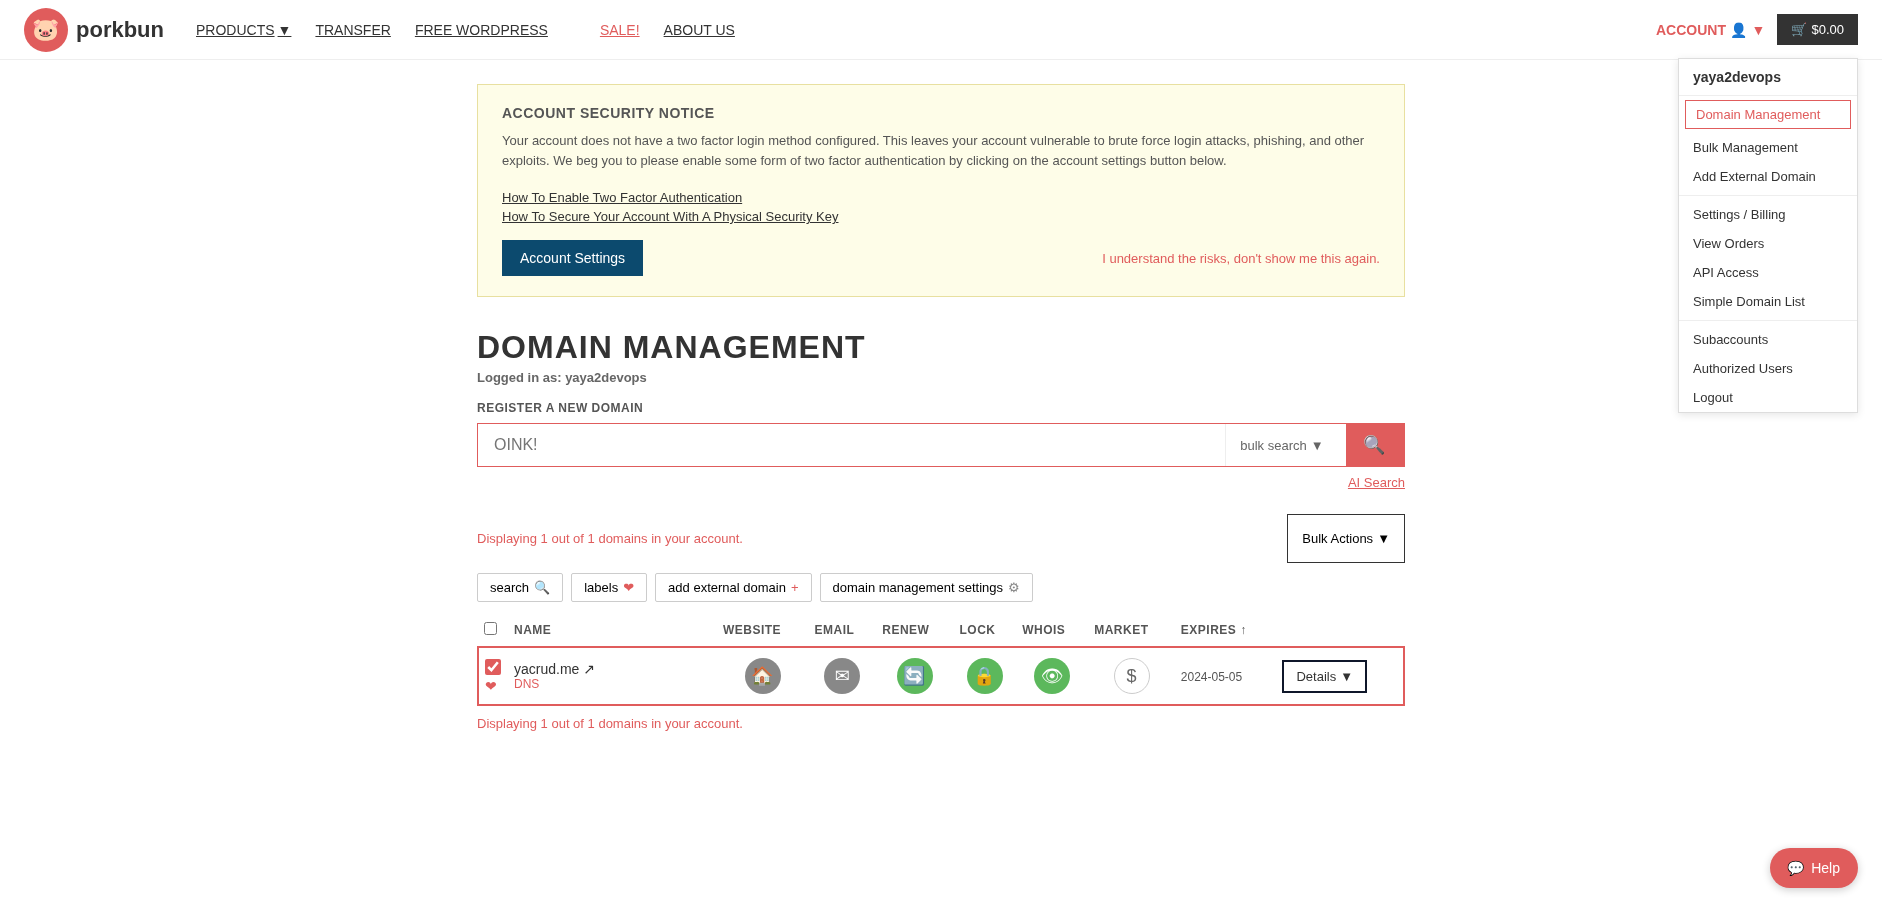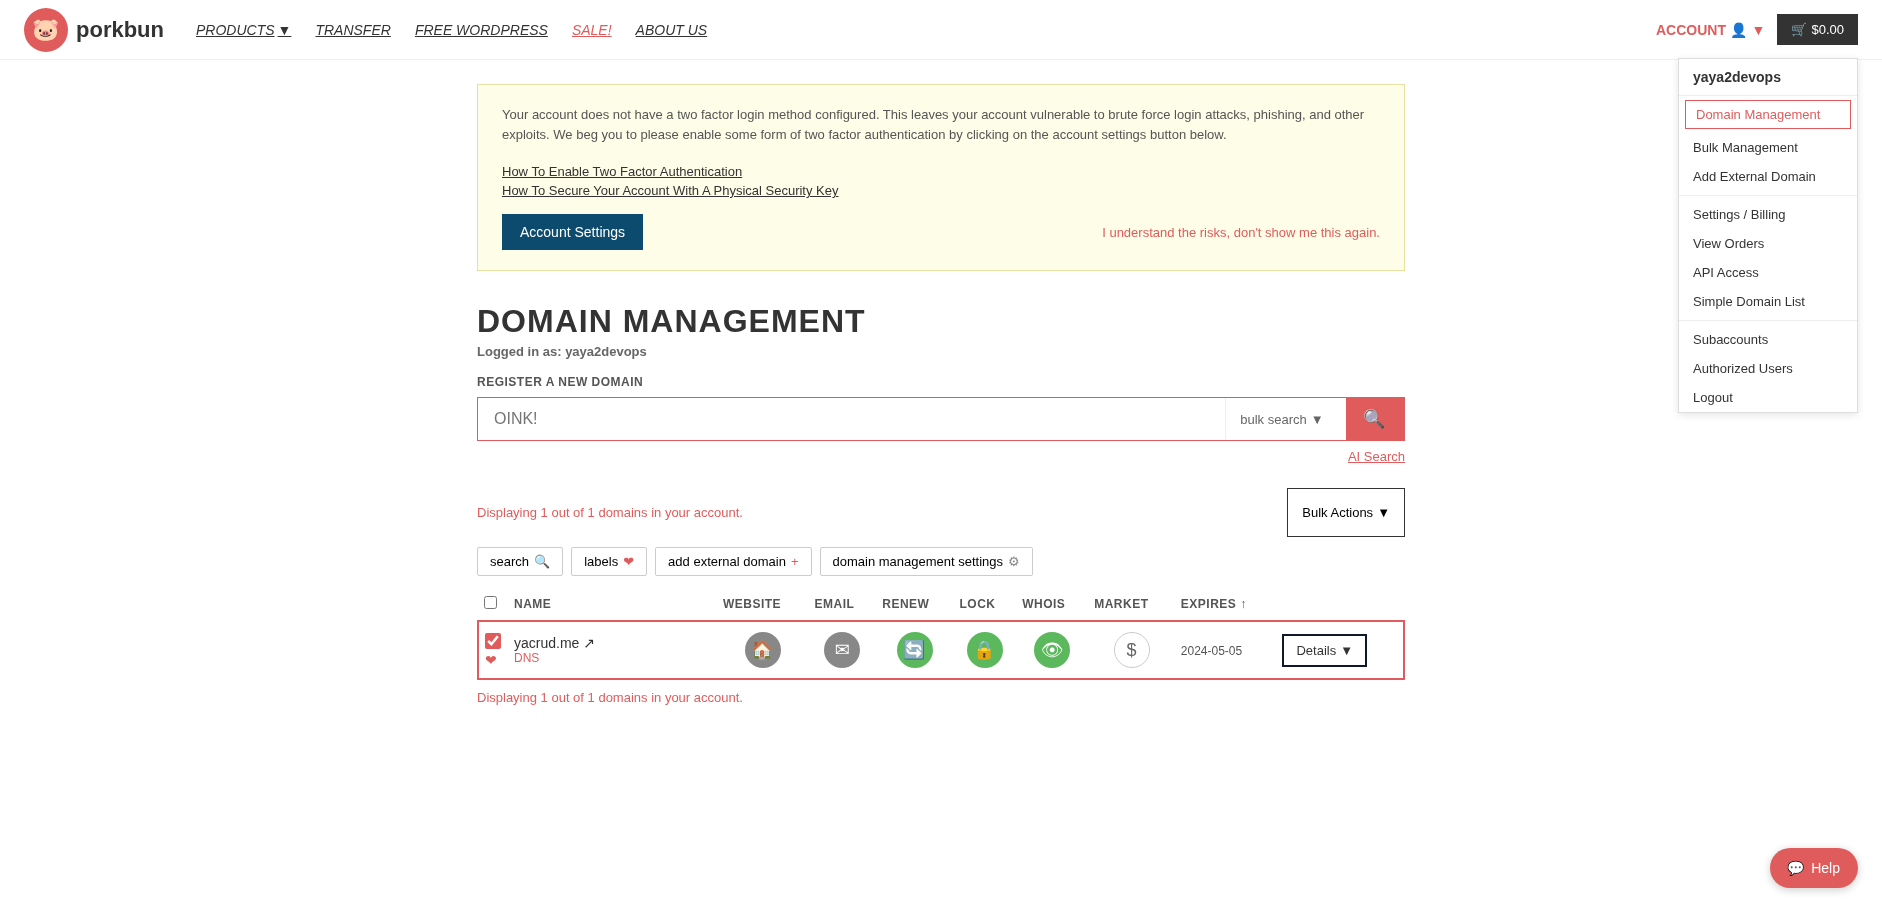--- a/index.html
+++ b/index.html
@@ -34,33 +34,32 @@
     }
     .logo-text {
       font-size: 22px;
       font-weight: bold;
       color: #333;
     }
     .nav {
       display: flex;
       gap: 24px;
       align-items: center;
-      font-style: italic;
     }
     .nav a {
       text-decoration: underline;
       color: #333;
       font-size: 14px;
     }
     .nav .products-link {
       display: flex;
       align-items: center;
       gap: 3px;
     }
-    .nav .sale-link { color: #e05c5c; }
+    .nav .sale-link { color: #e05c5c; margin-left: 28px; }
     .header-right {
       margin-left: auto;
       display: flex;
       align-items: center;
       gap: 12px;
     }
     .account-btn {
       color: #e05c5c;
       font-size: 14px;
       cursor: pointer;
@@ -431,20 +430,21 @@
     <div class="divider"></div>
     <a href="#">Subaccounts</a>
     <a href="#">Authorized Users</a>
     <a href="#">Logout</a>
   </div>
 </header>
 
 <div class="main">
 
   <div class="security-notice">
+    <h3>ACCOUNT SECURITY NOTICE</h3>
     <p>Your account does not have a two factor login method configured. This leaves your account vulnerable to brute force login attacks, phishing, and other exploits. We beg you to please enable some form of two factor authentication by clicking on the account settings button below.</p>
     <a href="#">How To Enable Two Factor Authentication</a>
     <a href="#">How To Secure Your Account With A Physical Security Key</a>
     <div class="notice-footer">
       <button class="account-settings-btn">Account Settings</button>
       <span class="dismiss-link">I understand the risks, don't show me this again.</span>
     </div>
   </div>
 
   <h1 class="section-title">DOMAIN MANAGEMENT</h1>

